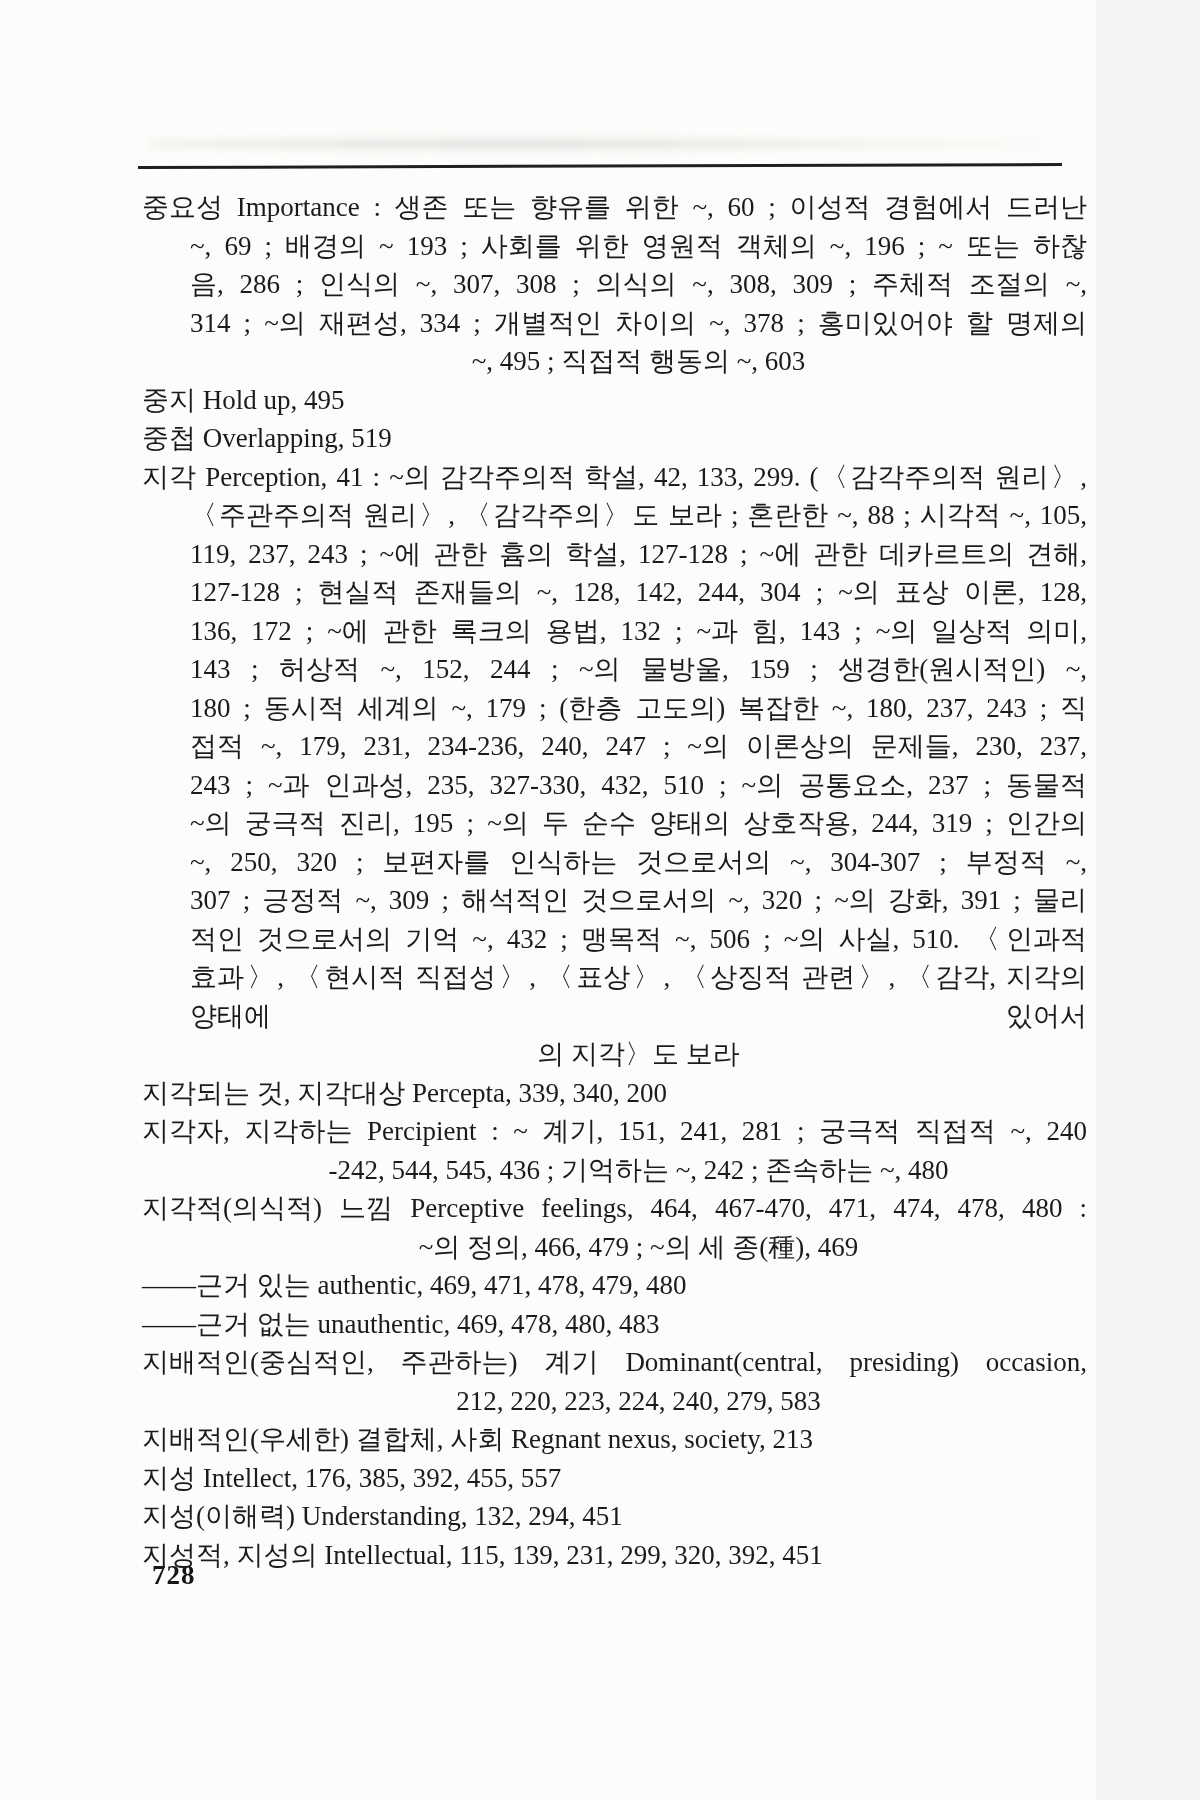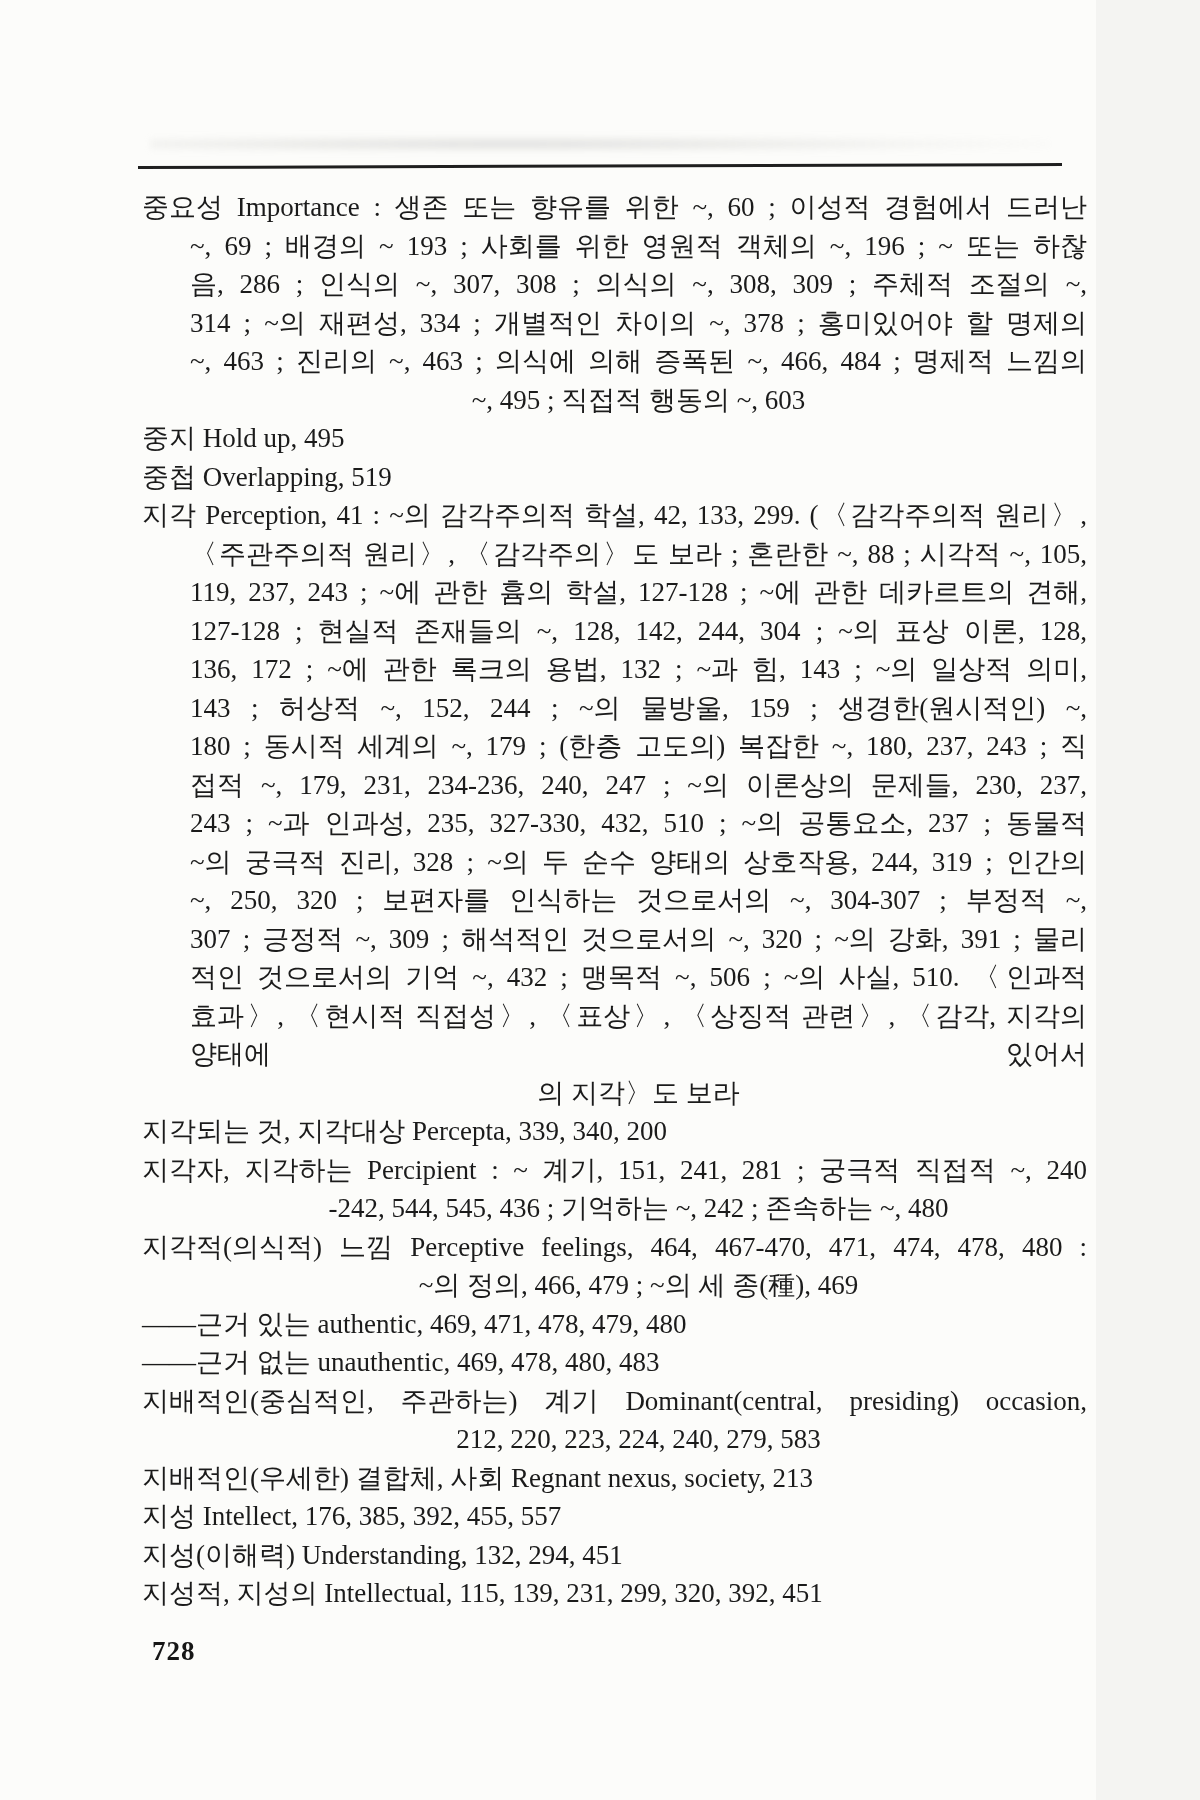--- a/index.html
+++ b/index.html
@@ -39,52 +39,51 @@
   .line {
     font-size: 27px;
     line-height: 38.5px;
     white-space: normal;
     word-break: keep-all;
   }
   .line.cont { padding-left: 48px; text-align: center; }
   .line.just { text-align: justify; text-align-last: justify; }
   .pageno {
     position: absolute;
-    left: 152px; top: 1636px;
+    left: 152px; top: 1560px;
     font-size: 27px;
     font-weight: 700;
     letter-spacing: 1px;
     color: #161616;
   }
 </style>
 </head>
 <body>
 
 <div class="page">
   <div class="smudge"></div>
   <div class="rule"></div>
   <main class="index-body" id="entries">
       <div class="line just">중요성 Importance :  생존 또는 향유를 위한 ~,  60 ;  이성적 경험에서 드러난</div>
       <div class="line cont just">~, 69 ;  배경의 ~  193 ;  사회를 위한 영원적 객체의 ~, 196 ;  ~ 또는 하찮</div>
       <div class="line cont just">음, 286 ;  인식의 ~, 307, 308 ;  의식의 ~, 308, 309 ;  주체적 조절의 ~,</div>
       <div class="line cont just">314 ;  ~의 재편성,  334 ;  개별적인 차이의 ~, 378 ;  홍미있어야 할 명제의</div>
-      <div class="line cont just">~, 463 ;  진리의 ~, 463 ;  의식에 의해 증폭된 ~, 466, 484 ;  명제적 느낌의</div>
       <div class="line cont">~, 495 ;  직접적 행동의 ~, 603</div>
       <div class="line">중지 Hold up,  495</div>
       <div class="line">중첩 Overlapping, 519</div>
       <div class="line just">지각 Perception, 41 : ~의 감각주의적 학설,  42, 133, 299. (〈감각주의적 원리〉,</div>
       <div class="line cont just">〈주관주의적 원리〉, 〈감각주의〉도 보라 ;  혼란한 ~,  88 ;  시각적 ~,  105,</div>
       <div class="line cont just">119, 237, 243 ;  ~에 관한 흄의 학설,  127-128 ;  ~에 관한 데카르트의 견해,</div>
       <div class="line cont just">127-128 ;  현실적 존재들의 ~,  128, 142, 244, 304 ;  ~의 표상 이론,  128,</div>
       <div class="line cont just">136, 172 ;  ~에 관한 록크의 용법,  132 ;  ~과 힘,  143 ;  ~의 일상적 의미,</div>
       <div class="line cont just">143 ;  허상적 ~,  152, 244 ;  ~의 물방울,  159 ;  생경한(원시적인) ~,</div>
       <div class="line cont just">180 ;  동시적 세계의 ~,  179 ;  (한층 고도의) 복잡한 ~,  180, 237, 243 ;  직</div>
       <div class="line cont just">접적 ~,  179, 231, 234-236, 240, 247 ;  ~의 이론상의 문제들,  230, 237,</div>
       <div class="line cont just">243 ;  ~과 인과성,  235, 327-330, 432, 510 ;  ~의 공통요소,  237 ;  동물적</div>
-      <div class="line cont just">~의 궁극적 진리,  328 ;  ~의 두 순수 양태의 상호작용,  244, 319 ;  인간의</div>
+      <div class="line cont just">~의 궁극적 진리,  195 ;  ~의 두 순수 양태의 상호작용,  244, 319 ;  인간의</div>
       <div class="line cont just">~,  250, 320 ;  보편자를 인식하는 것으로서의 ~,  304-307 ;  부정적 ~,</div>
       <div class="line cont just">307 ; 긍정적 ~,  309 ;  해석적인 것으로서의 ~, 320 ;  ~의 강화, 391 ;  물리</div>
       <div class="line cont just">적인 것으로서의 기억 ~,  432 ;  맹목적 ~,  506 ;  ~의 사실,  510. 〈인과적</div>
       <div class="line cont just">효과〉, 〈현시적 직접성〉, 〈표상〉, 〈상징적 관련〉, 〈감각, 지각의 양태에 있어서</div>
       <div class="line cont">의 지각〉도 보라</div>
       <div class="line">지각되는 것,  지각대상 Percepta,  339, 340, 200</div>
       <div class="line just">지각자,  지각하는 Percipient :  ~ 계기,  151, 241, 281 ;  궁극적 직접적 ~,  240</div>
       <div class="line cont">-242, 544, 545, 436 ;  기억하는 ~,  242 ;  존속하는 ~,  480</div>
       <div class="line just">지각적(의식적)  느낌 Perceptive feelings,  464, 467-470, 471, 474, 478, 480 :</div>
       <div class="line cont">~의 정의,  466, 479 ;  ~의 세 종(種),  469</div>

